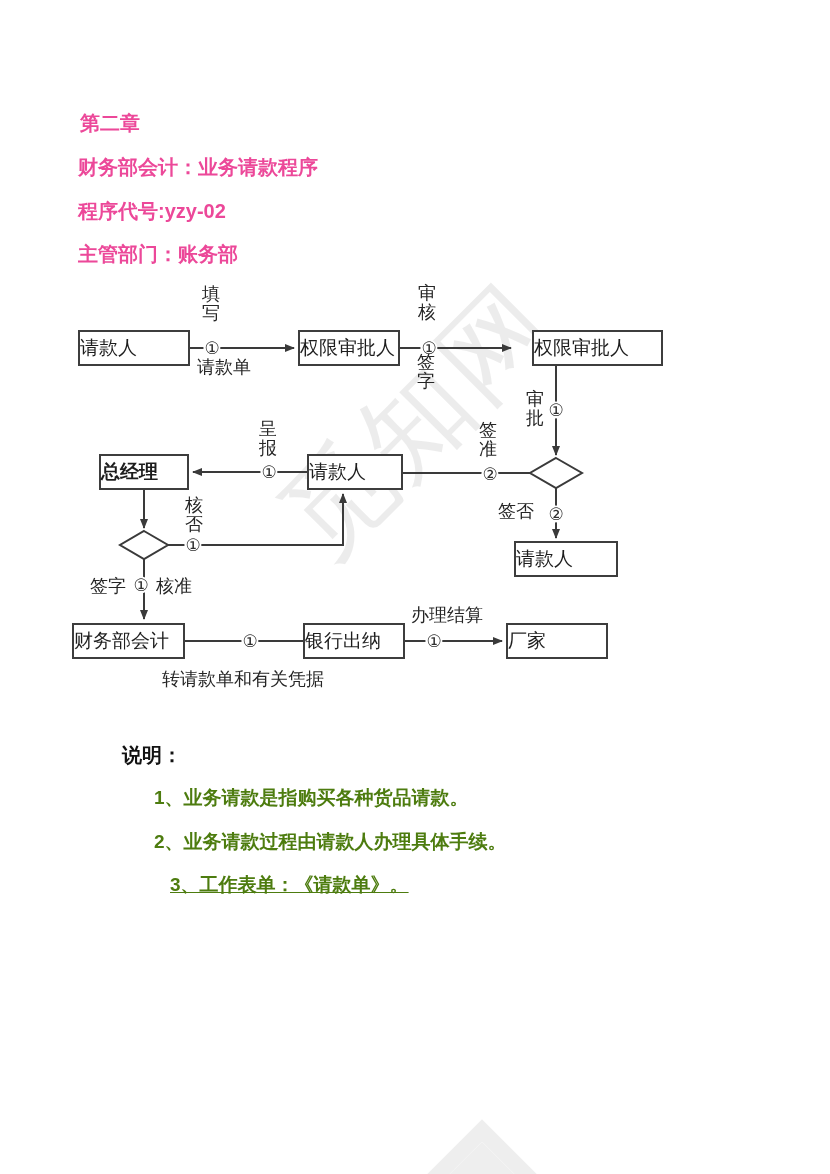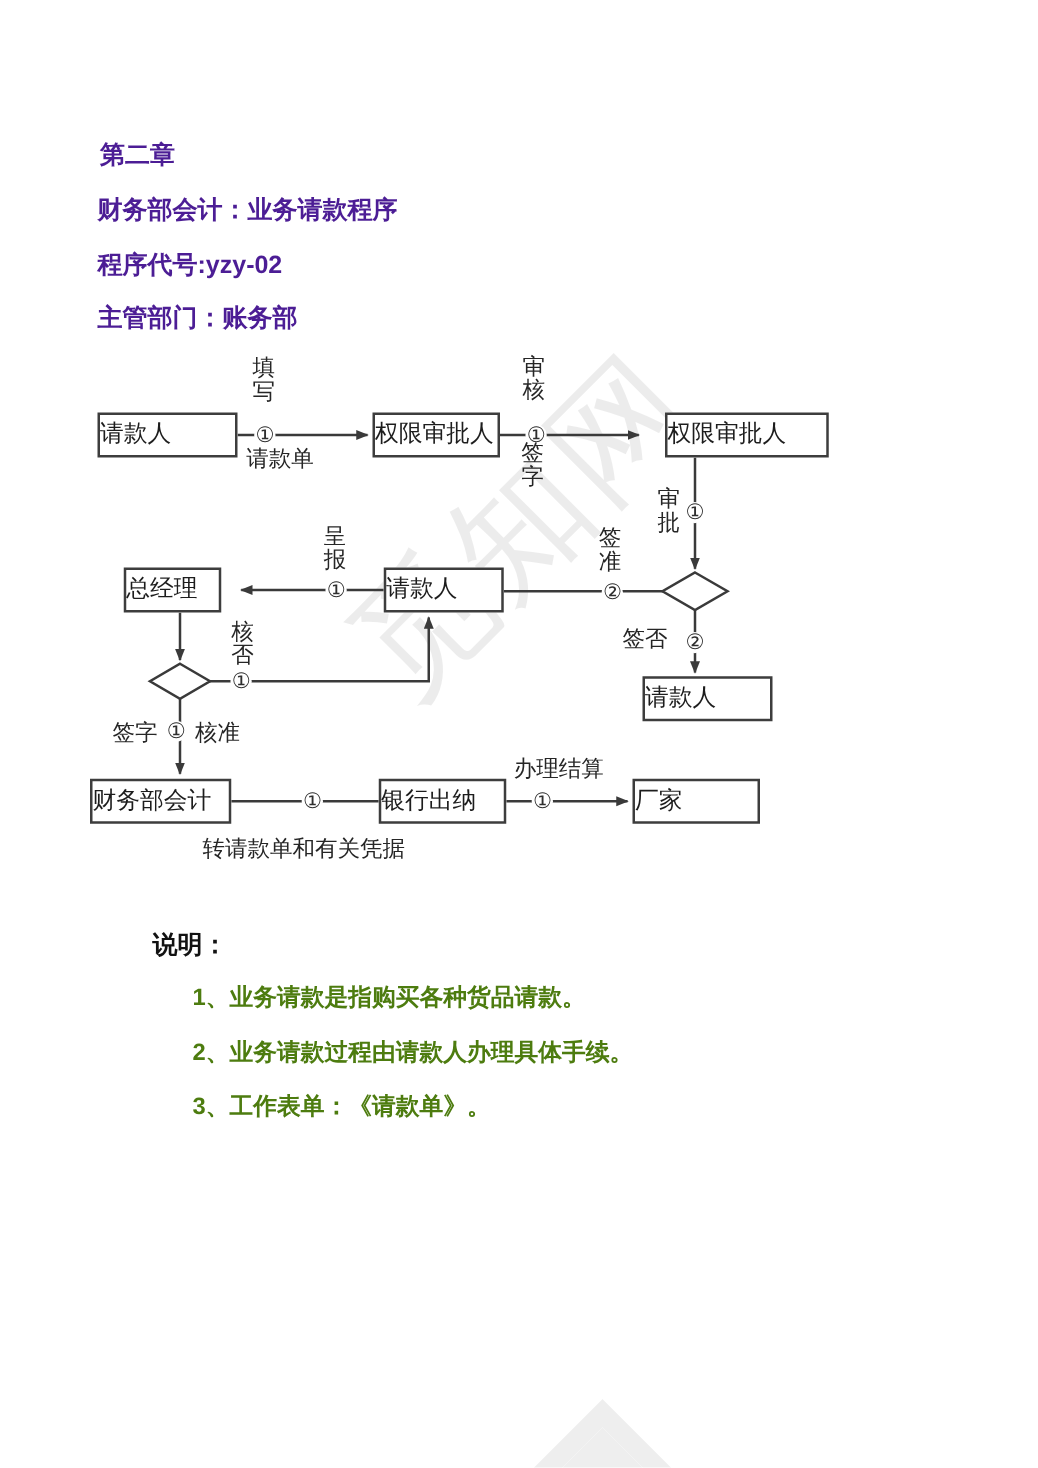--- a/index.html
+++ b/index.html
@@ -19,21 +19,21 @@
     position:absolute; left:482px; top:1255px; width:160px; height:160px;
     border:16px solid rgba(0,0,0,0.065);
     transform:translate(-50%,-50%) rotate(45deg); z-index:0;
   }
   .wm-logo-inner {
     position:absolute; left:482px; top:1176px; width:48px; height:48px;
     background:rgba(0,0,0,0.065);
     transform:translate(-50%,-50%) rotate(45deg); z-index:0;
   }
   
-  .h { position:absolute; font-size:20px; font-weight:bold; color:#4c1d95; white-space:nowrap; z-index:3; }
+  .h { position:absolute; font-size:20px; font-weight:bold; color:#ec4899; white-space:nowrap; z-index:3; }
   
   #connectors { position:absolute; left:0; top:0; z-index:1; }
   
   .fbox {
     position:absolute; height:36px; box-sizing:border-box;
     border:2px solid #3d3d3d; background:#ffffff;
     font-size:19px; color:#1d1d1d; line-height:32px; 
     white-space:nowrap; z-index:2;
   }
   
@@ -100,21 +100,21 @@
     </g>
     <g stroke="#3a3a3a" stroke-width="2" fill="#ffffff">
       <polygon points="556,458 582,473 556,488 530,473"></polygon>
       <polygon points="144,531 168,545 144,559 120,545"></polygon>
     </g>
   </svg>
 
   <div class="fbox" style="left:78px;  top:330px; width:112px;">请款人</div>
   <div class="fbox" style="left:298px; top:330px; width:102px;">权限审批人</div>
   <div class="fbox" style="left:532px; top:330px; width:131px;">权限审批人</div>
-  <div class="fbox" style="left:99px;  top:454px; width:78px;">总经理</div>
+  <div class="fbox" style="left:99px;  top:454px; width:90px;font-weight:bold;">总经理</div>
   <div class="fbox" style="left:307px; top:454px; width:96px;">请款人</div>
   <div class="fbox" style="left:514px; top:541px; width:104px;">请款人</div>
   <div class="fbox" style="left:72px;  top:623px; width:113px;">财务部会计</div>
   <div class="fbox" style="left:303px; top:623px; width:102px;">银行出纳</div>
   <div class="fbox" style="left:506px; top:623px; width:102px;">厂家</div>
 
   <span class="fcircle" style="left:212px; top:348px;">①</span>
   <span class="fcircle" style="left:429px; top:348px;">①</span>
   <span class="fcircle" style="left:556px; top:410px;">①</span>
   <span class="fcircle" style="left:490px; top:474px;">②</span>
@@ -135,15 +135,15 @@
   <div class="vlabel" style="left:268px; top:439px;">呈报</div>
   <div class="vlabel" style="left:194px; top:515px;">核否</div>
   <div class="hlabel" style="left:108px; top:586px;">签字</div>
   <div class="hlabel" style="left:174px; top:586px;">核准</div>
   <div class="hlabel" style="left:447px; top:615px;">办理结算</div>
   <div class="hlabel" style="left:243px; top:679px;">转请款单和有关凭据</div>
 
   <div class="note-title" style="left:122px; top:742px;">说明：</div>
   <div class="note-item" style="left:154px; top:785px;">1、业务请款是指购买各种货品请款。</div>
   <div class="note-item" style="left:154px; top:829px;">2、业务请款过程由请款人办理具体手续。</div>
-  <div class="note-item" style="left:154px; top:872px;">3、工作表单：《请款单》。</div>
+  <div class="note-item" style="left:170px; top:872px;text-decoration:underline;">3、工作表单：《请款单》。</div>
 
 </div>
 
 </body></html>

